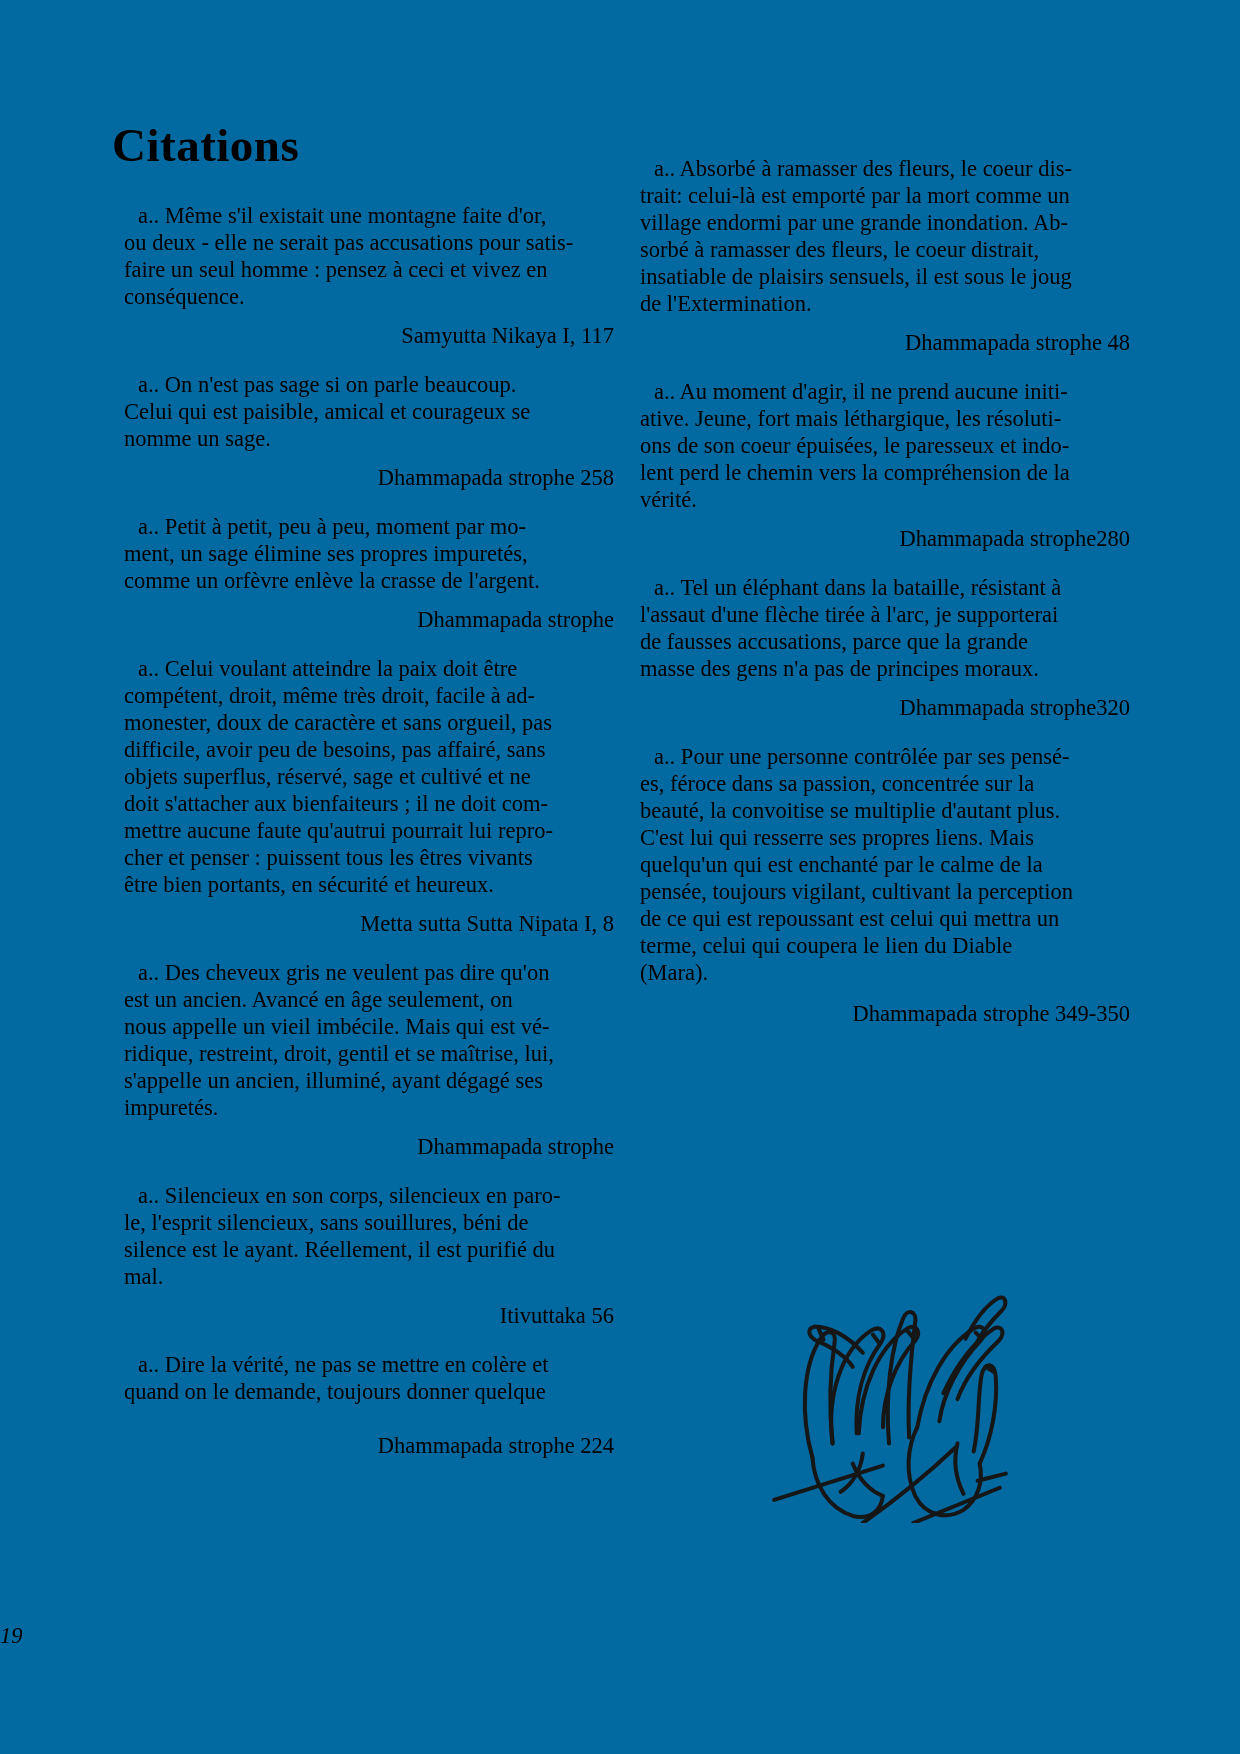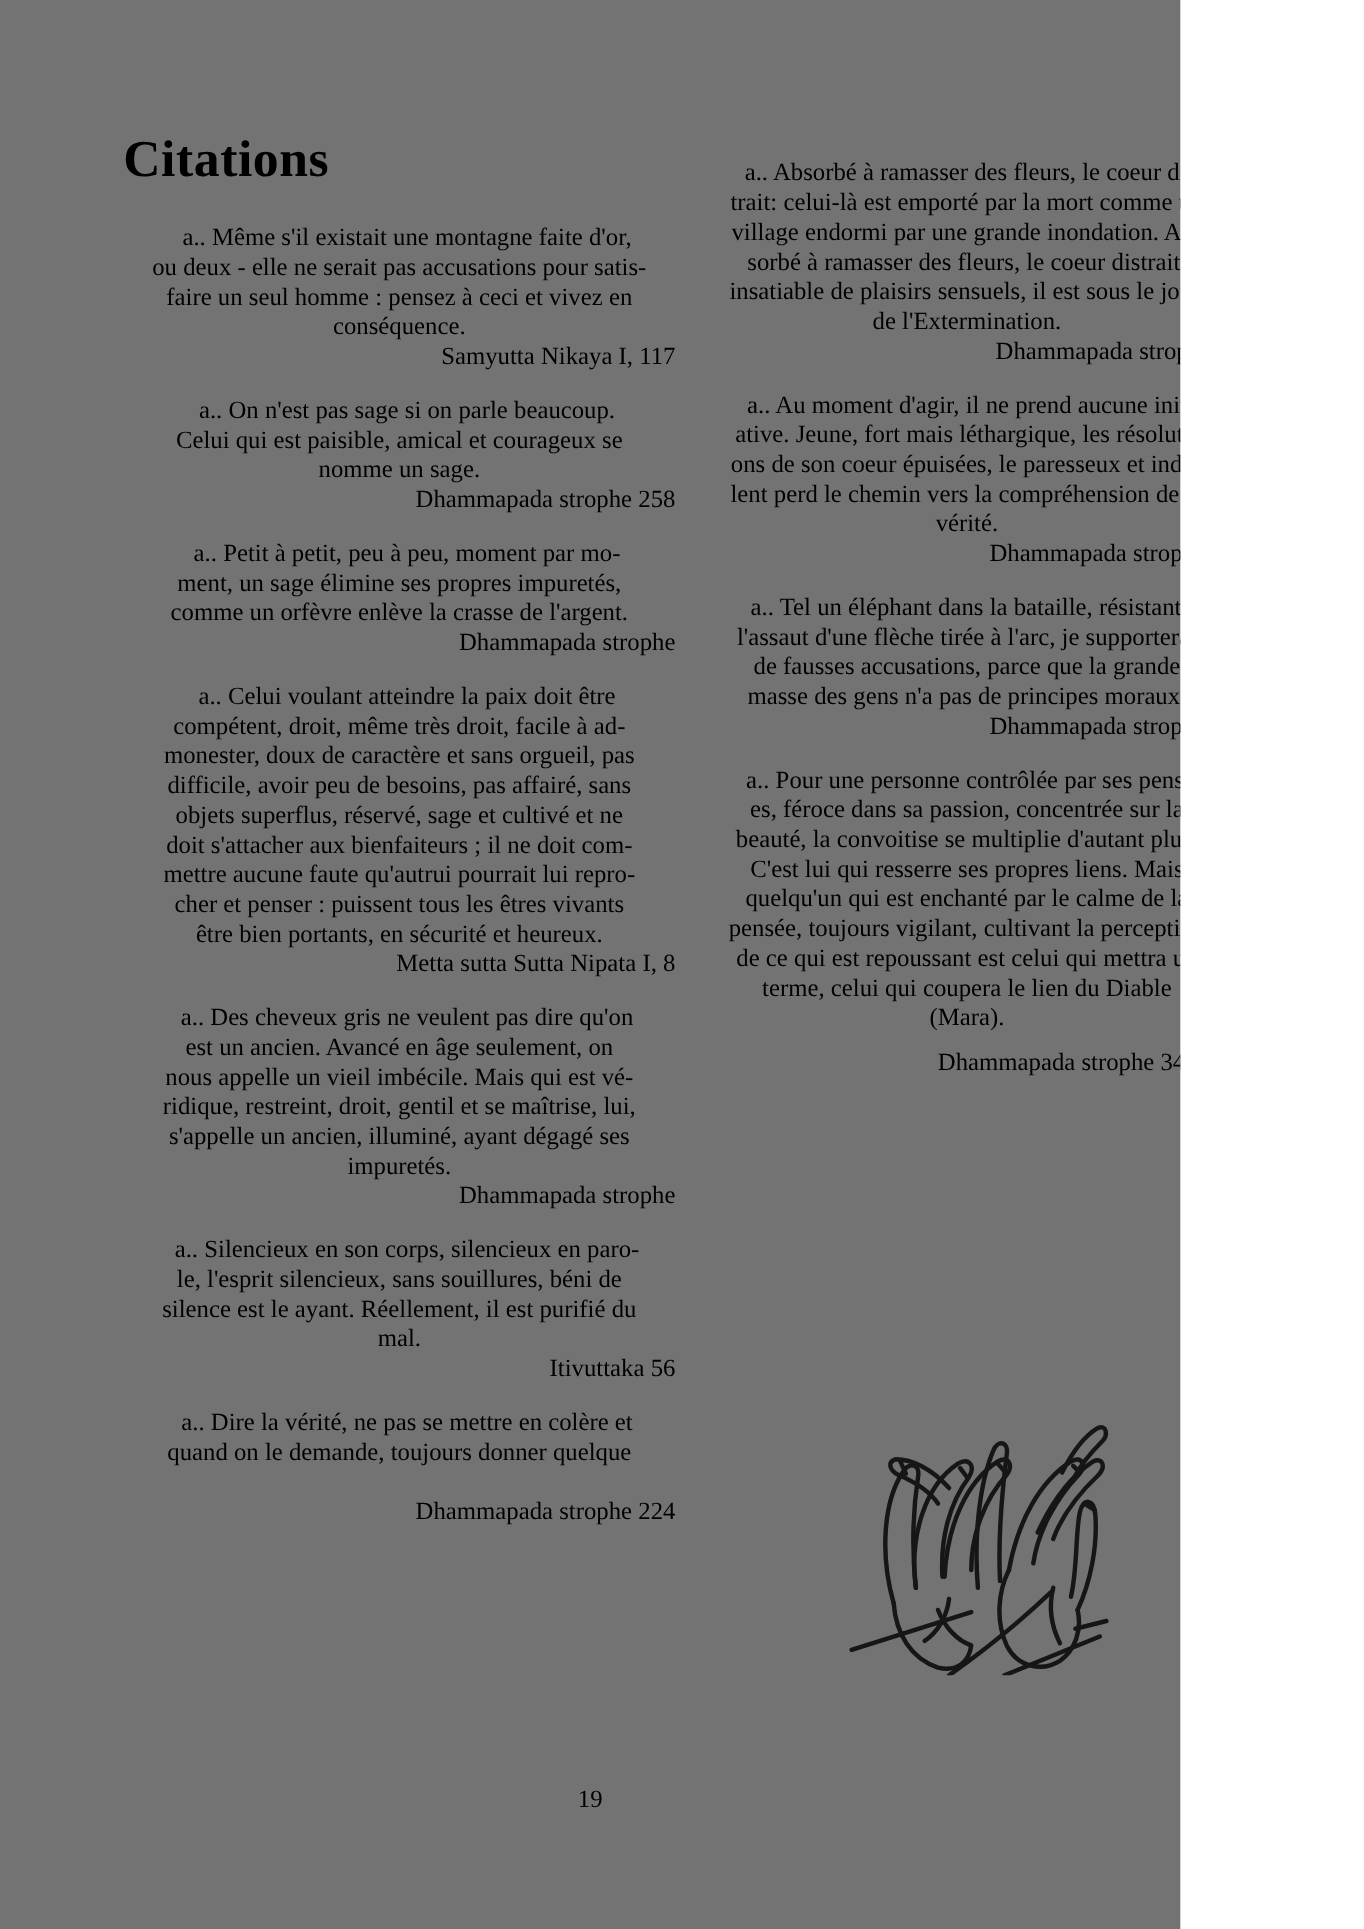--- a/index.html
+++ b/index.html
@@ -1,42 +1,41 @@
 <!DOCTYPE html>
 <html lang="fr"><head>
 <meta charset="utf-8">
 <style>
   html, body { margin: 0; padding: 0; background: #ffffff; }
   .page {
     position: relative;
-    width: 1073px;
+    width: 1240px;
     height: 1754px;
-    background: #737373;
+    background: #0369a1;
     color: #000000;
     font-family: "Liberation Serif", "DejaVu Serif", serif;
     overflow: hidden;
   }
   .col { position: absolute; width: 502px; }
   .col-left  { left: 112px; top: 118px; }
   .col-right { left: 628px; top: 143px; }
   .doc-title {
     margin: 0 0 30px 0;
     font-size: 47px;
     font-weight: bold;
     letter-spacing: 0.5px;
   }
   .quote { margin: 0 0 22px 0; }
   .quote.gap-after { margin-bottom: 27px; }
   .qtext {
-    margin: 0;
+    margin: 12px;
     font-size: 22.5px;
     line-height: 27px;
     white-space: pre-line;
     text-indent: 14px;
-    text-align: center;
   }
   .qtext.no-indent { text-indent: 0; }
   .attr {
     margin: 0;
     font-size: 22.5px;
     line-height: 27px;
     text-align: right;
   }
   .attr.spaced { margin-top: 14px; }
   .illustration {
@@ -45,23 +44,24 @@
     top: 1246px;
     width: 247px;
     height: 277px;
   }
   .illustration svg { display: block; width: 100%; height: 100%; }
   .page-number {
     position: absolute;
     top: 1622px;
     left: 0;
     width: 100%;
-    text-align: center;
+    text-align: left;
     font-size: 22.5px;
     line-height: 27px;
+    font-style: italic;
   }
 </style>
 </head>
 <body>
 
 <div class="page">
 
   <div class="col col-left">
     <h1 class="doc-title">Citations</h1>
 

